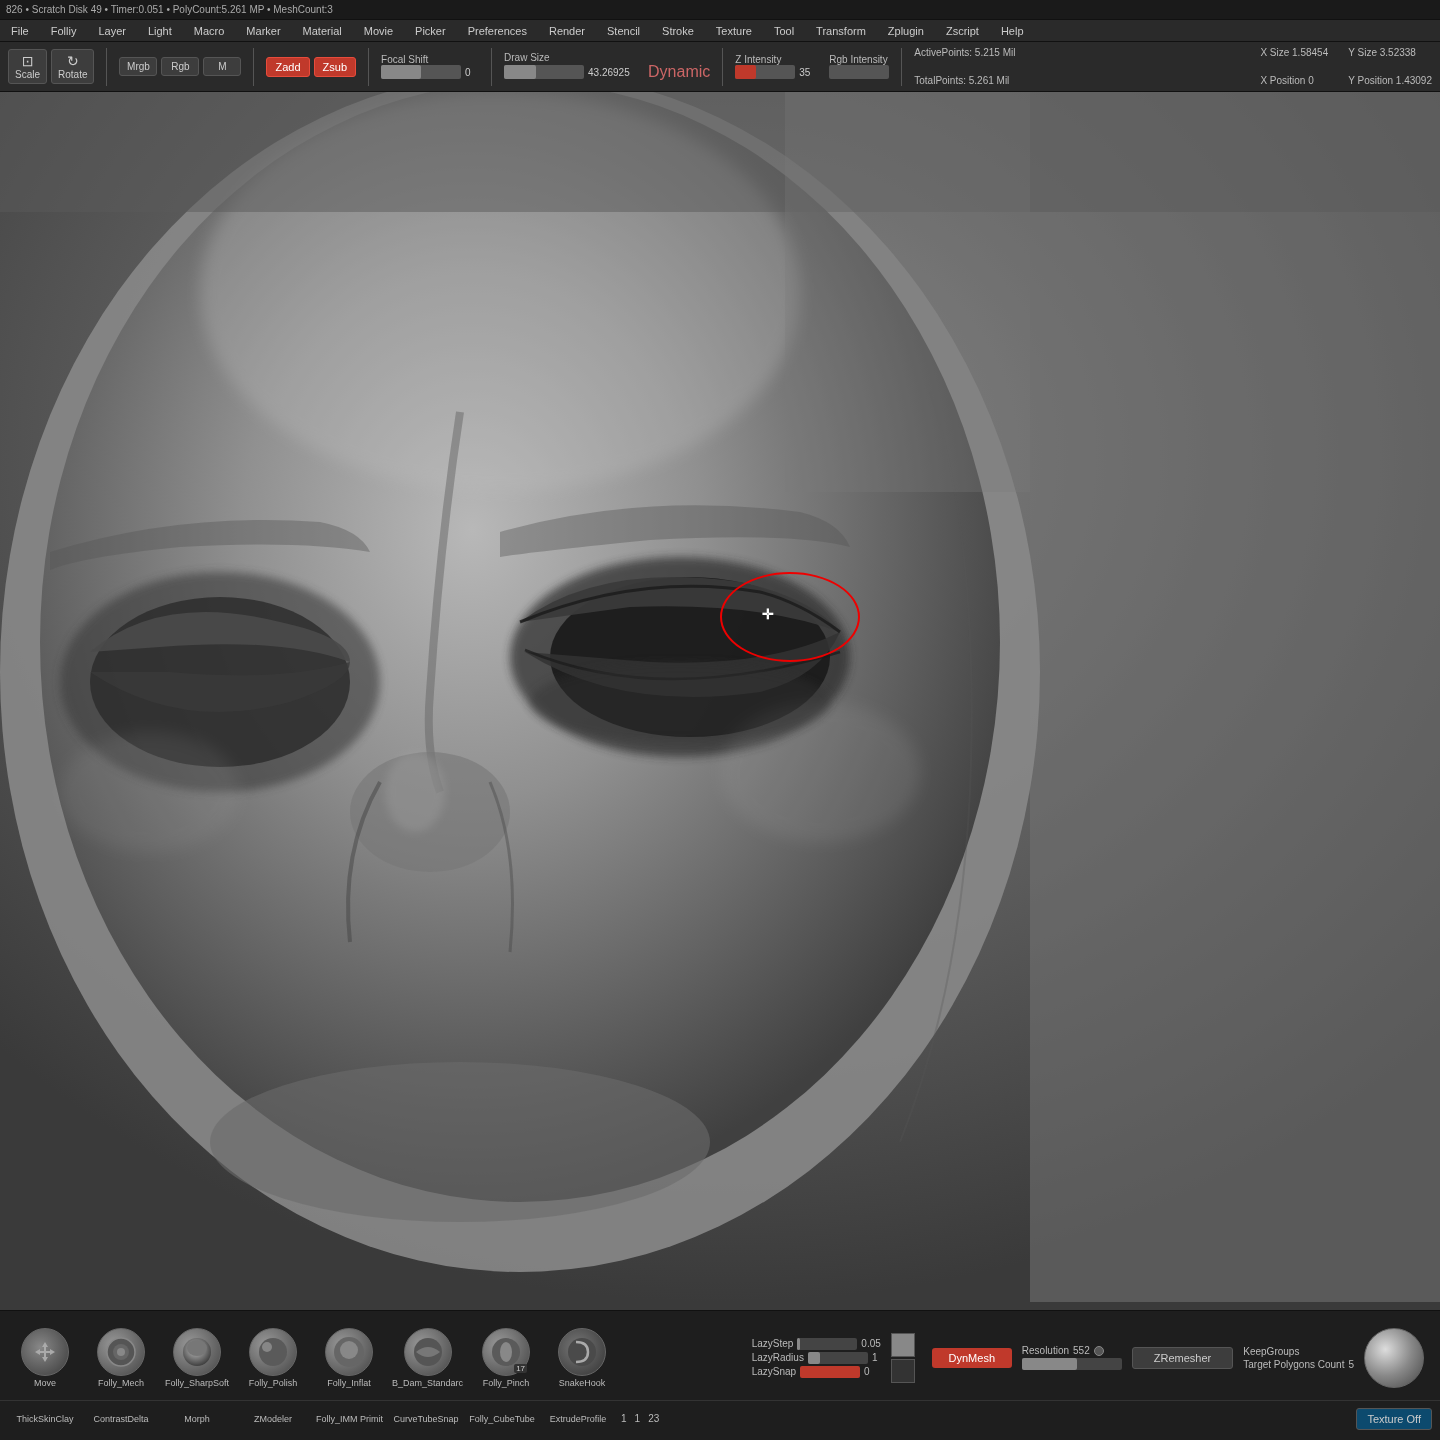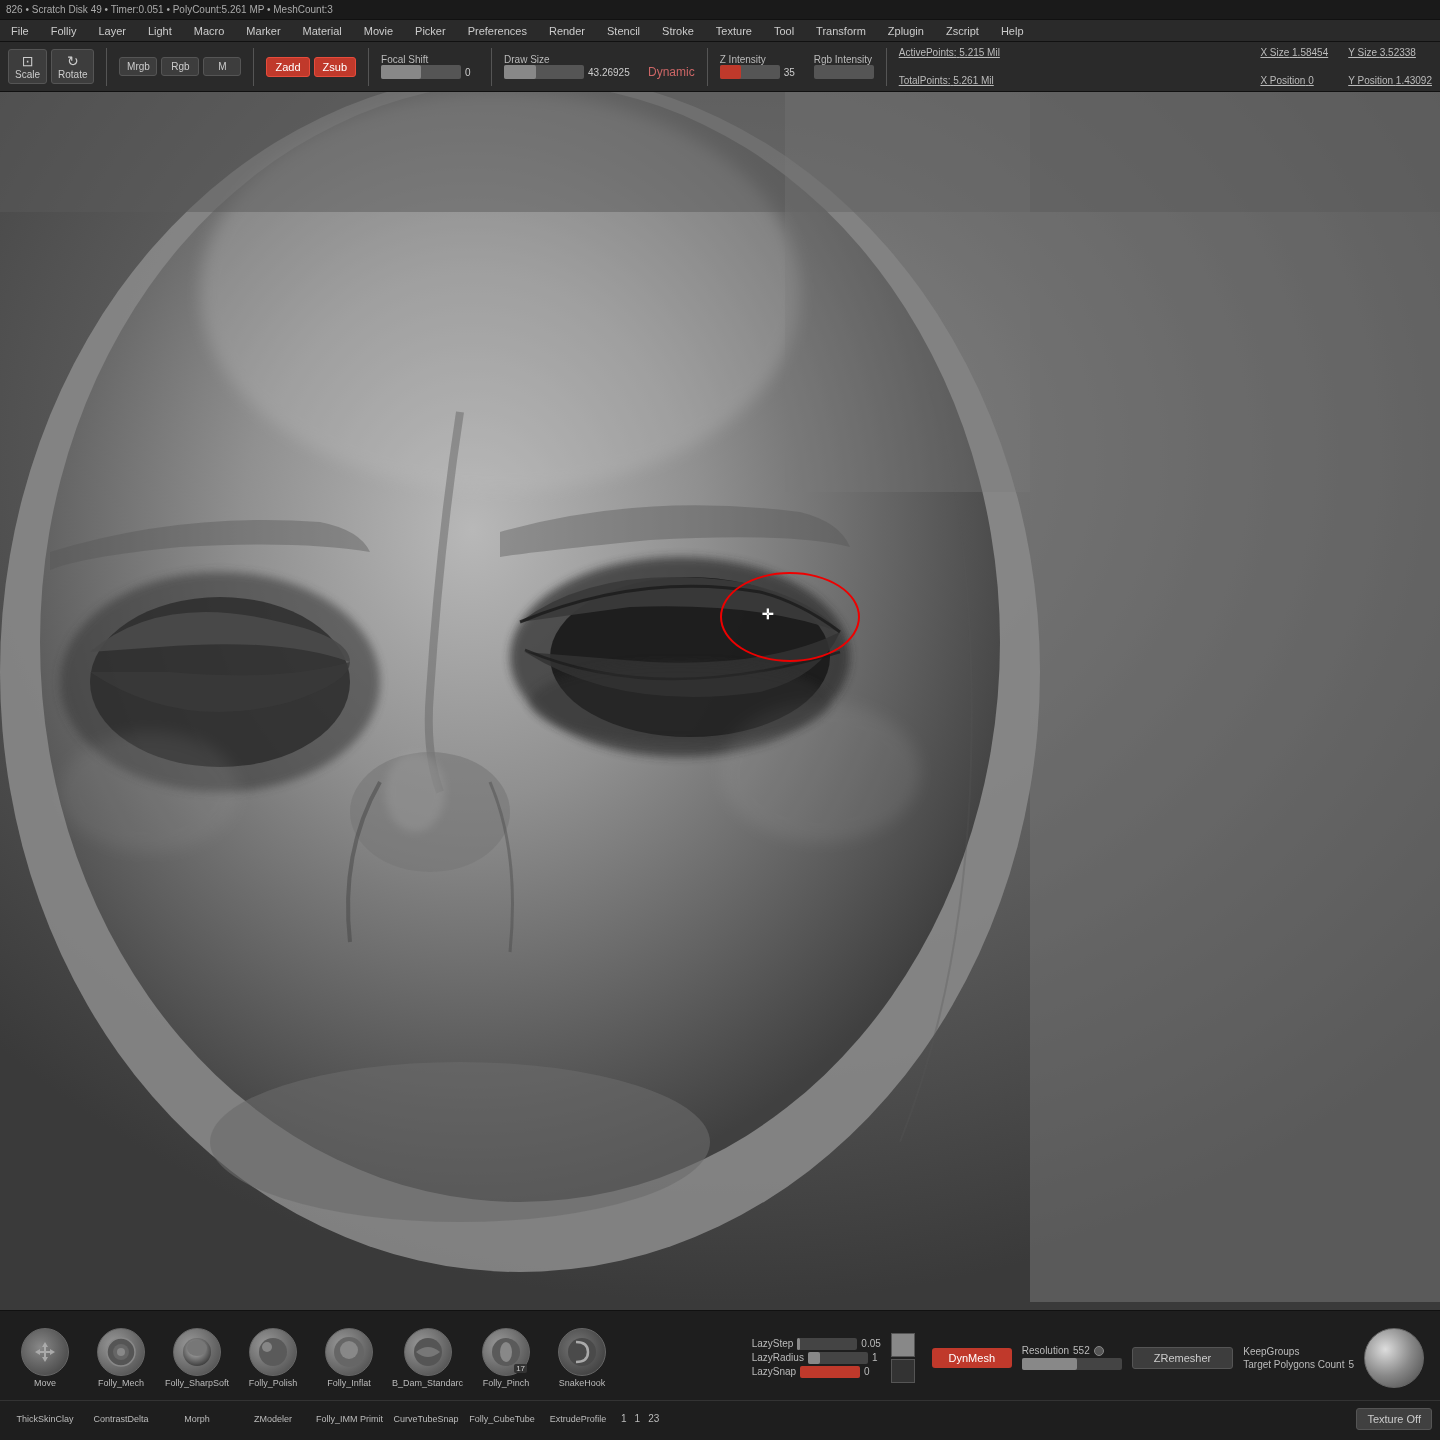--- a/index.html
+++ b/index.html
@@ -123,21 +123,20 @@
       background: #c0392b;
       border-radius: 2px;
     }
 
     .stat-block {
       display: flex;
       flex-direction: column;
       font-size: 10px;
       color: #bbb;
       gap: 17px;
-      text-decoration: underline;
     }
 
     .right-stats {
       margin-left: auto;
       display: flex;
       gap: 20px;
     }
 
     
     #viewport {
@@ -321,21 +320,21 @@
       right: 2px;
       background: #333;
       color: #ccc;
       font-size: 8px;
       padding: 0 2px;
       border-radius: 2px;
     }
 
     
     .texture-off-btn {
-      background: #404040;
+      background: #0c4a6e;
       border: 1px solid #555;
       color: #ccc;
       padding: 4px 10px;
       border-radius: 3px;
       font-size: 11px;
       cursor: pointer;
     }
 
     #bottom-sub-tools {
       display: flex;
@@ -447,21 +446,21 @@
 
   <div class="separator"></div>
 
   <div class="label-val">
     <span style="font-size:10px;color:#bbb;">Draw Size</span>
     <div class="slider-row">
       <div class="slider-track">
         <div class="slider-fill" style="width:40%;"></div>
       </div>
       <span style="font-size:10px;color:#ccc;min-width:52px;">43.26925</span>
-      <span style="font-size:12px;color:#c66;margin-left:4px;">Dynamic</span>
+      <span style="font-size:16px;color:#c66;margin-left:4px;">Dynamic</span>
     </div>
   </div>
 
   <div class="separator"></div>
 
   <div class="label-val">
     <span style="font-size:10px;color:#bbb;">Z Intensity</span>
     <div class="slider-row">
       <div class="slider-red">
         <div class="slider-red-fill" style="width:35%;"></div>

